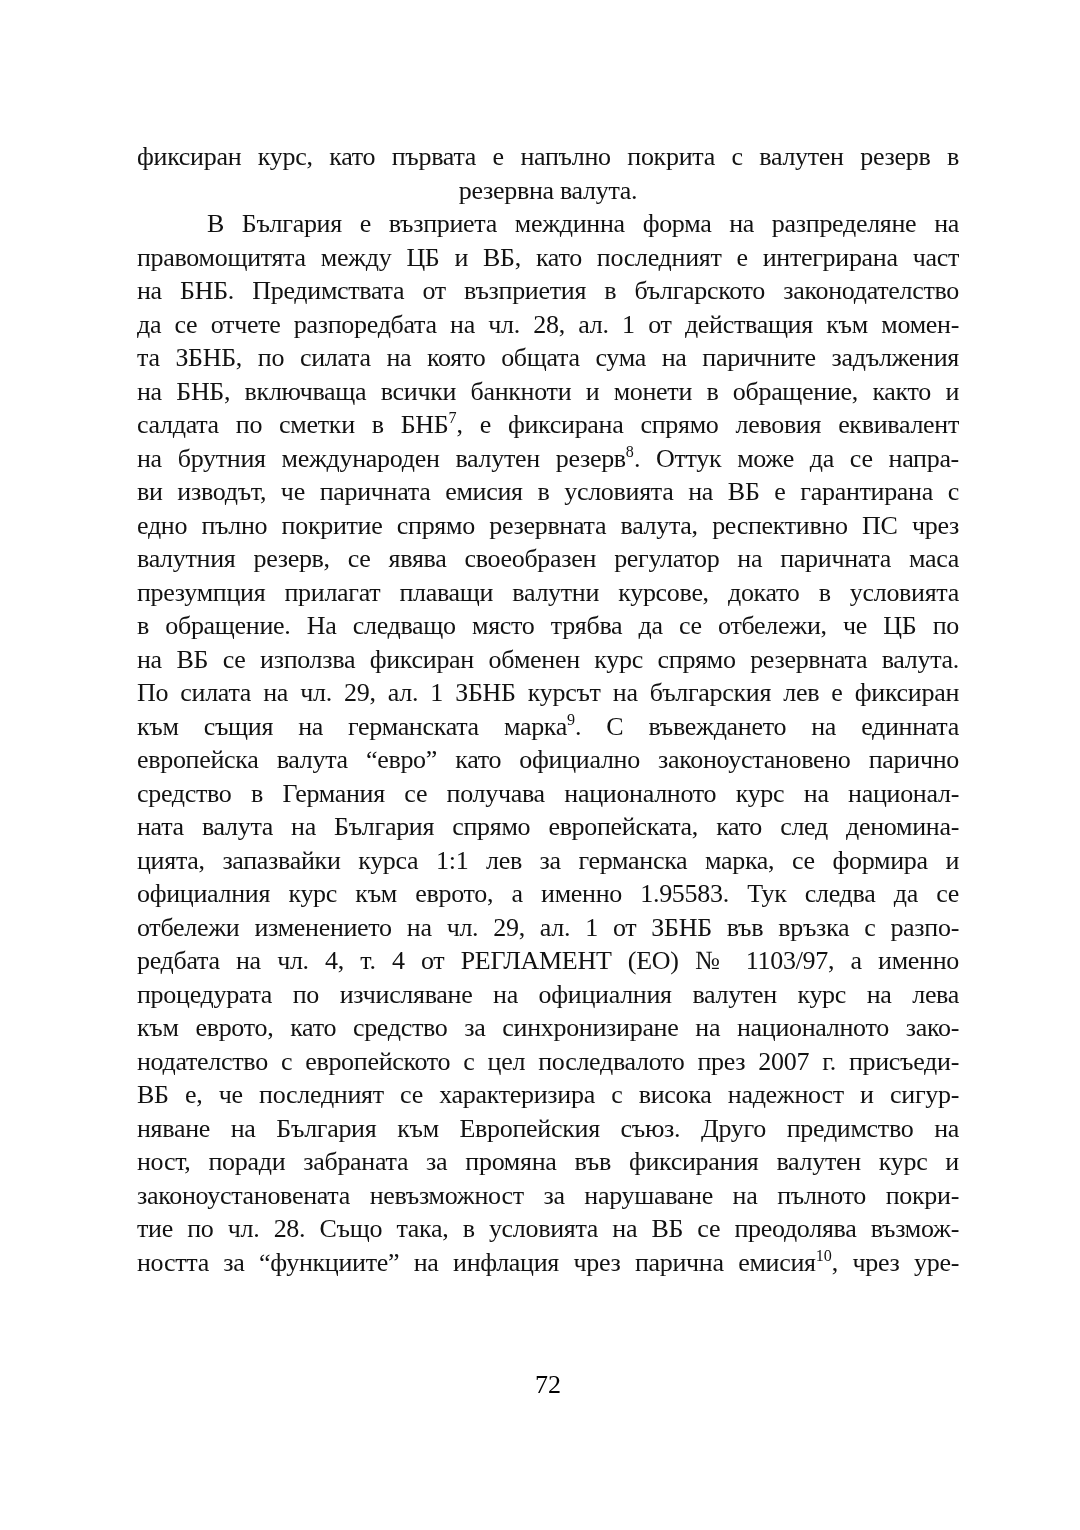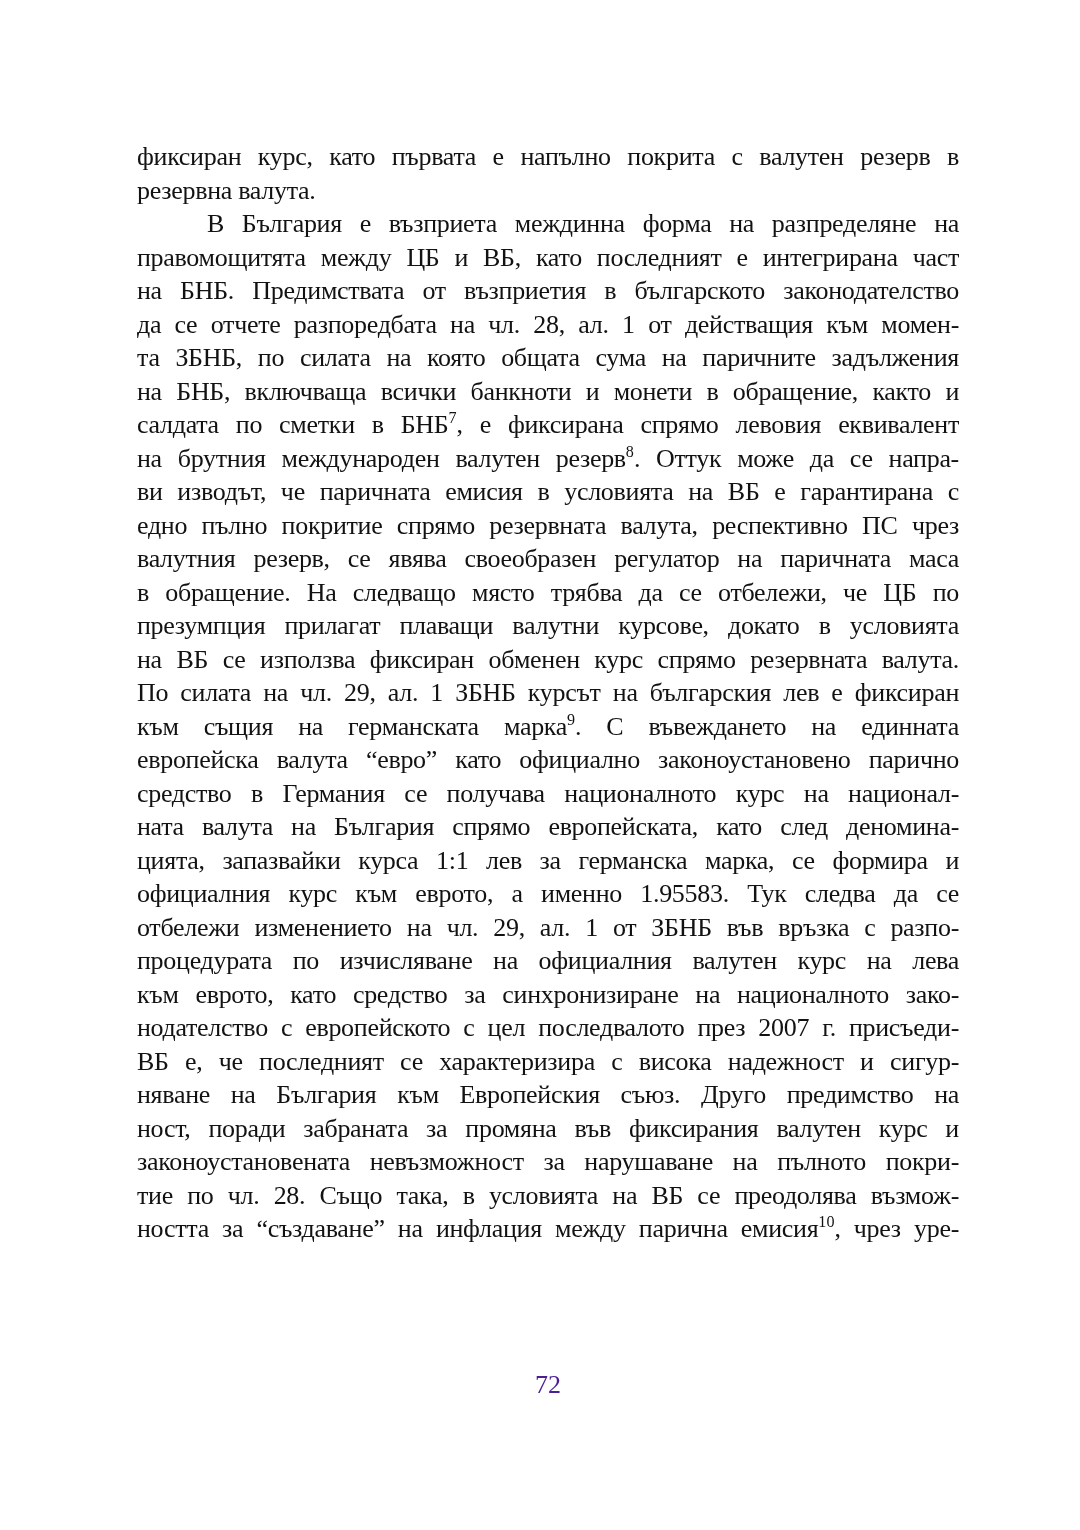--- a/index.html
+++ b/index.html
@@ -19,75 +19,76 @@
   .text-block {
     position: absolute;
     left: 137px; top: 140px;
     width: 822px;
     font-size: 26px;
     line-height: 33.5px;
     letter-spacing: -0.3px;
   }
   .line {
     min-height: 33.5px;
-    text-align: left;
+    text-align: center;
   }
   .line.j {
     text-align: justify;
     text-align-last: justify;
   }
   .line.ind { text-indent: 70px; }
   .line sup {
     font-size: 0.62em;
     line-height: 0;
     vertical-align: super;
     letter-spacing: 0;
   }
   .page-number {
     position: absolute;
     left: 137px; top: 1370px;
     width: 822px;
     text-align: center;
     font-size: 26px;
-    color: #4c1d95;
+    color: #000000;
   }
 </style>
 </head>
 <body>
 
 <div class="page">
   <div class="text-block">
       <div class="line j"><span>фиксиран курс, като първата е напълно покрита с валутен резерв в</span></div>
       <div class="line"><span>резервна валута.</span></div>
       <div class="line j ind"><span>В България е възприета междинна форма на разпределяне на</span></div>
       <div class="line j"><span>правомощитята между ЦБ и ВБ, като последният е интегрирана част</span></div>
       <div class="line j"><span>на БНБ. Предимствата от възприетия в българското законодателство</span></div>
       <div class="line j"><span>да се отчете разпоредбата на чл. 28, ал. 1 от действащия към момен-</span></div>
       <div class="line j"><span>та ЗБНБ, по силата на която общата сума на паричните задължения</span></div>
       <div class="line j"><span>на БНБ, включваща всички банкноти и монети в обращение, както и</span></div>
       <div class="line j"><span>салдата по сметки в БНБ</span><sup>7</sup><span>, е фиксирана спрямо левовия еквивалент</span></div>
       <div class="line j"><span>на брутния международен валутен резерв</span><sup>8</sup><span>. Оттук може да се напра-</span></div>
       <div class="line j"><span>ви изводът, че паричната емисия в условията на ВБ е гарантирана с</span></div>
       <div class="line j"><span>едно пълно покритие спрямо резервната валута, респективно ПС чрез</span></div>
       <div class="line j"><span>валутния резерв, се явява своеобразен регулатор на паричната маса</span></div>
+      <div class="line j"><span>презумпция прилагат плаващи валутни курсове, докато в условията</span></div>
       <div class="line j"><span>в обращение. На следващо място трябва да се отбележи, че ЦБ по</span></div>
-      <div class="line j"><span>презумпция прилагат плаващи валутни курсове, докато в условията</span></div>
       <div class="line j"><span>на ВБ се използва фиксиран обменен курс спрямо резервната валута.</span></div>
       <div class="line j"><span>По силата на чл. 29, ал. 1 ЗБНБ курсът на българския лев е фиксиран</span></div>
       <div class="line j"><span>към същия на германската марка</span><sup>9</sup><span>. С въвеждането на единната</span></div>
       <div class="line j"><span>европейска валута “евро” като официално законоустановено парично</span></div>
       <div class="line j"><span>средство в Германия се получава националното курс на национал-</span></div>
       <div class="line j"><span>ната валута на България спрямо европейската, като след деномина-</span></div>
       <div class="line j"><span>цията, запазвайки курса 1:1 лев за германска марка, се формира и</span></div>
       <div class="line j"><span>официалния курс към еврото, а именно 1.95583. Тук следва да се</span></div>
       <div class="line j"><span>отбележи изменението на чл. 29, ал. 1 от ЗБНБ във връзка с разпо-</span></div>
+      <div class="line j"><span>редбата на чл. 4, т. 4 от РЕГЛАМЕНТ (ЕО) № 1103/97, а именно</span></div>
       <div class="line j"><span>процедурата по изчисляване на официалния валутен курс на лева</span></div>
       <div class="line j"><span>към еврото, като средство за синхронизиране на националното зако-</span></div>
       <div class="line j"><span>нодателство с европейското с цел последвалото през 2007 г. присъеди-</span></div>
       <div class="line j"><span>ВБ е, че последният се характеризира с висока надежност и сигур-</span></div>
       <div class="line j"><span>няване на България към Европейския съюз. Друго предимство на</span></div>
       <div class="line j"><span>ност, поради забраната за промяна във фиксирания валутен курс и</span></div>
       <div class="line j"><span>законоустановената невъзможност за нарушаване на пълното покри-</span></div>
       <div class="line j"><span>тие по чл. 28. Също така, в условията на ВБ се преодолява възмож-</span></div>
-      <div class="line j"><span>ността за “създаване” на инфлация между парична емисия</span><sup>10</sup><span>, чрез уре-</span></div>
+      <div class="line j"><span>ността за “функциите” на инфлация чрез парична емисия</span><sup>10</sup><span>, чрез уре-</span></div>
     </div>
   <div class="page-number">72</div>
 </div>
 
 </body></html>

